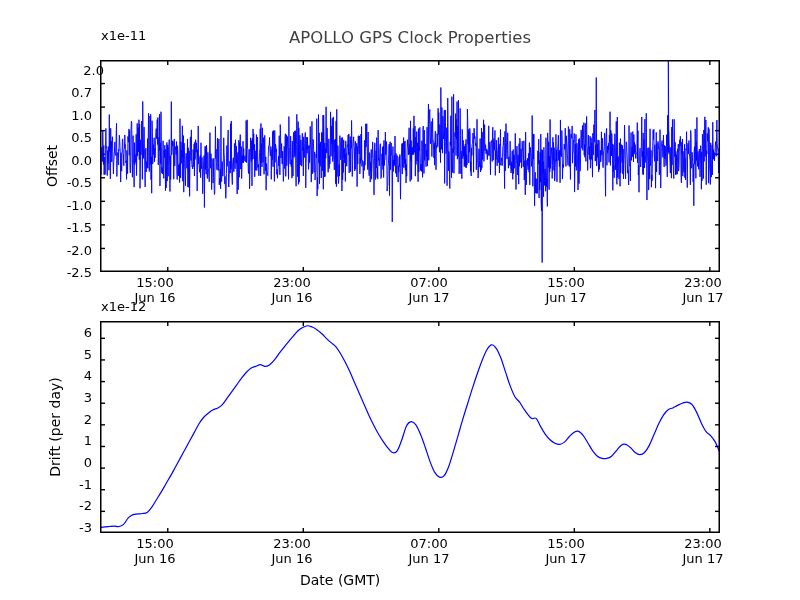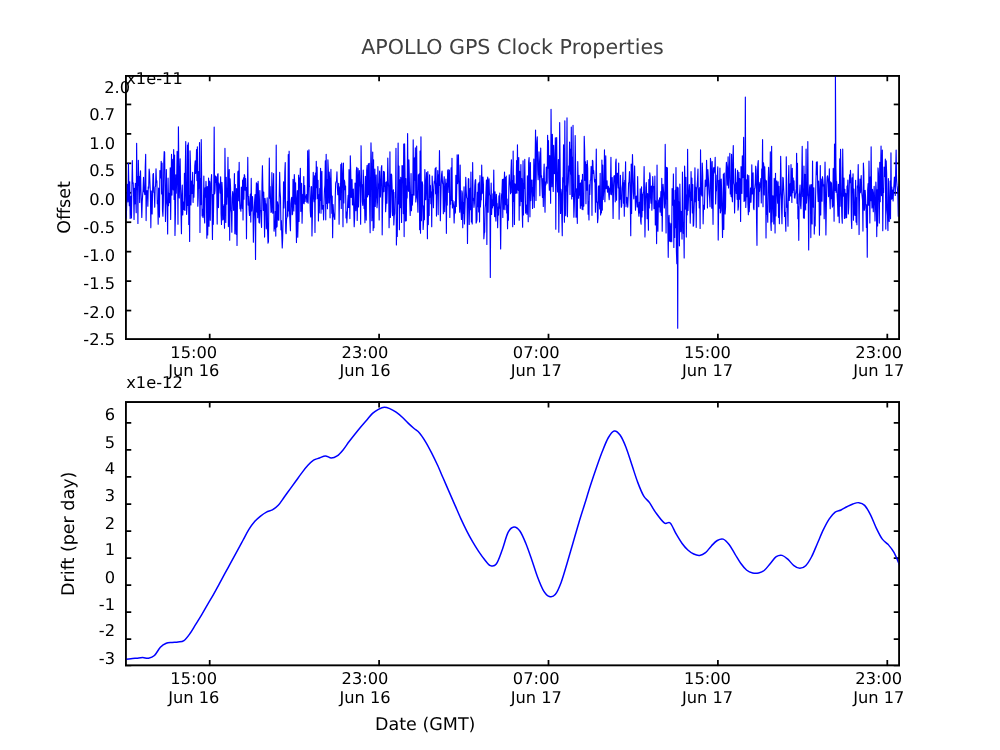--- a/index.html
+++ b/index.html
@@ -70,21 +70,21 @@
   }
   svg { display: block; }
 </style>
 </head>
 <body>
 
 <div id="figure">
 
   <div class="fig-title">APOLLO GPS Clock Properties</div>
 
-  <div class="exp-label" style="left:101px; top:56px;">x1e-11</div>
+  <div class="exp-label" style="left:101px; top:28px;">x1e-11</div>
 
   <div class="axis-ylabel" style="left:-8px; top:158px; width:120px; text-align:center; transform:rotate(-90deg);">Offset</div>
 
   <div class="ytick-label" style="left:54px; top:63px; width:50px;">2.0</div>
   <div class="ytick-label" style="left:42px; top:85px; width:50px;">0.7</div>
   <div class="ytick-label" style="left:42px; top:108px; width:50px;">1.0</div>
   <div class="ytick-label" style="left:42px; top:130px; width:50px;">0.5</div>
   <div class="ytick-label" style="left:42px; top:153px; width:50px;">0.0</div>
   <div class="ytick-label" style="left:42px; top:175px; width:50px;">-0.5</div>
   <div class="ytick-label" style="left:42px; top:198px; width:50px;">-1.0</div>

